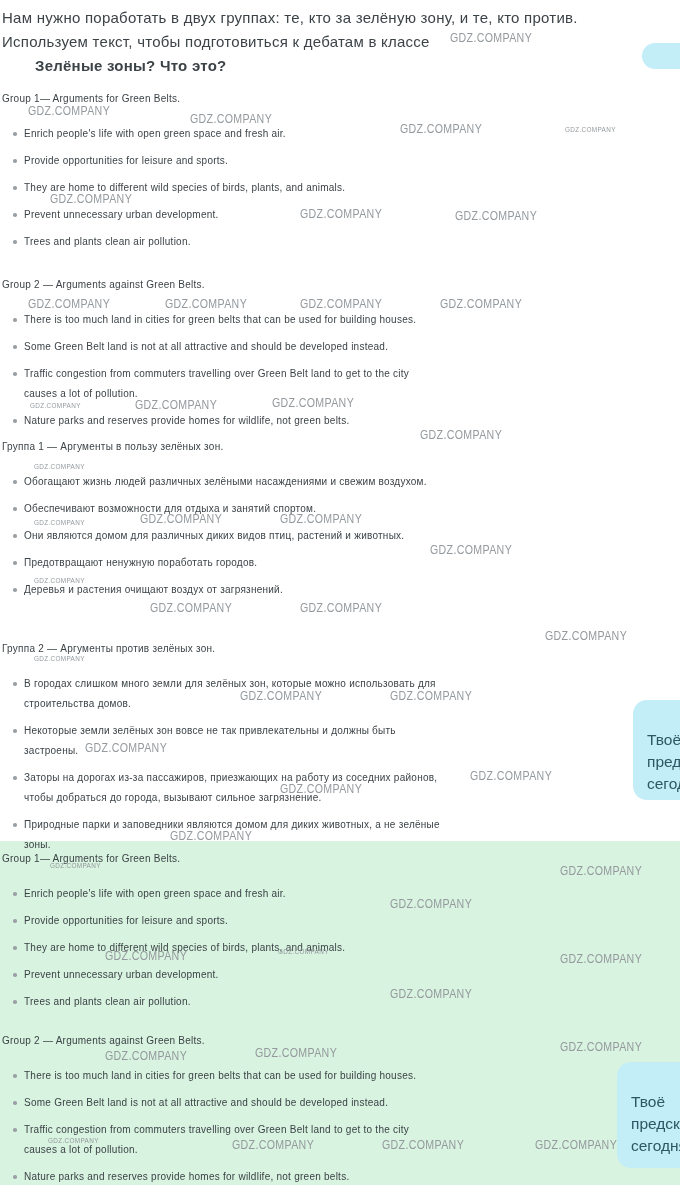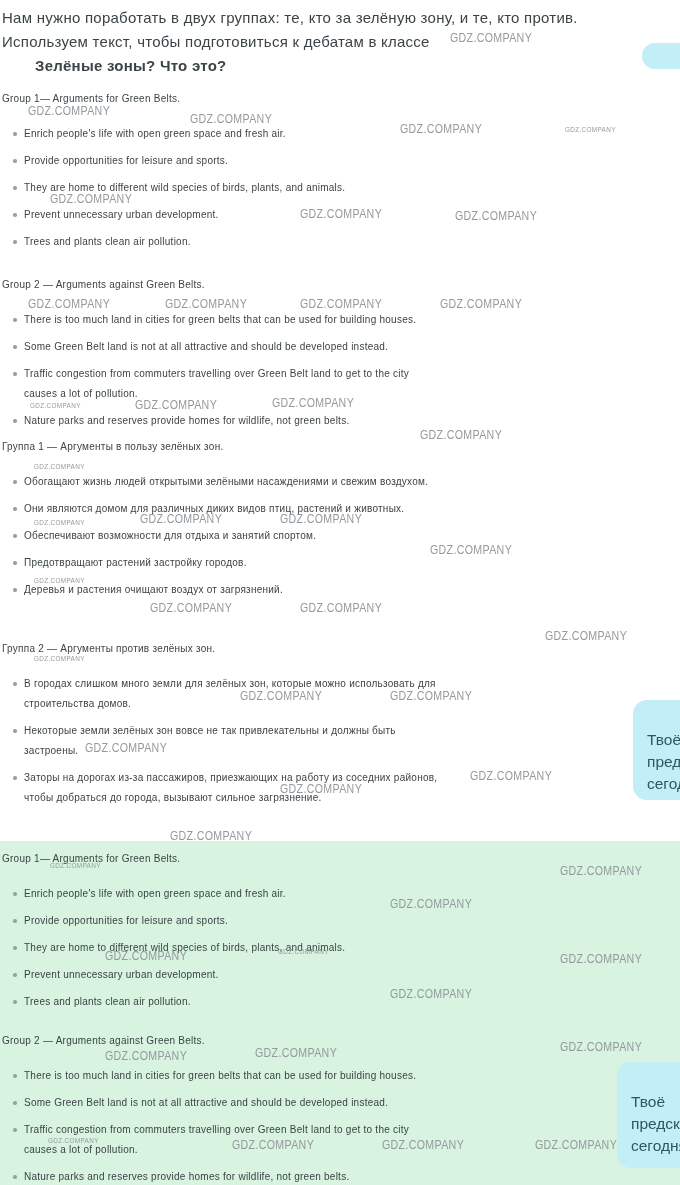--- a/index.html
+++ b/index.html
@@ -84,33 +84,33 @@
         </div>
         <div class="item">
           <span class="dot"></span>
           <div class="line">Nature parks and reserves provide homes for wildlife, not green belts.</div>
         </div>
       </section>
       <section class="group" style="top: 437px;">
         <div class="title">Группа 1 — Аргументы в пользу зелёных зон.</div>
         <div class="item">
           <span class="dot"></span>
-          <div class="line">Обогащают жизнь людей открытыми зелёными насаждениями и свежим воздухом.</div>
+          <div class="line">Обогащают жизнь людей различных зелёными насаждениями и свежим воздухом.</div>
+        </div>
+        <div class="item">
+          <span class="dot"></span>
+          <div class="line">Обеспечивают возможности для отдыха и занятий спортом.</div>
         </div>
         <div class="item">
           <span class="dot"></span>
           <div class="line">Они являются домом для различных диких видов птиц, растений и животных.</div>
         </div>
         <div class="item">
           <span class="dot"></span>
-          <div class="line">Обеспечивают возможности для отдыха и занятий спортом.</div>
-        </div>
-        <div class="item">
-          <span class="dot"></span>
-          <div class="line">Предотвращают растений застройку городов.</div>
+          <div class="line">Предотвращают ненужную поработать городов.</div>
         </div>
         <div class="item">
           <span class="dot"></span>
           <div class="line">Деревья и растения очищают воздух от загрязнений.</div>
         </div>
       </section>
       <section class="group" style="top: 624px; margin-top: 15px;">
         <div class="title">Группа 2 — Аргументы против зелёных зон.</div>
         <div class="item">
           <span class="dot"></span>
@@ -119,20 +119,25 @@
         </div>
         <div class="item">
           <span class="dot"></span>
           <div class="line">Некоторые земли зелёных зон вовсе не так привлекательны и должны быть</div>
           <div class="line">застроены.</div>
         </div>
         <div class="item">
           <span class="dot"></span>
           <div class="line">Заторы на дорогах из-за пассажиров, приезжающих на работу из соседних районов,</div>
           <div class="line">чтобы добраться до города, вызывают сильное загрязнение.</div>
+        </div>
+        <div class="item">
+          <span class="dot"></span>
+          <div class="line">Природные парки и заповедники являются домом для диких животных, а не зелёные</div>
+          <div class="line">зоны.</div>
         </div>
       </section>
       <section class="group" style="top: 849px;">
         <div class="title">Group 1— Arguments for Green Belts.</div>
         <div class="item">
           <span class="dot"></span>
           <div class="line">Enrich people's life with open green space and fresh air.</div>
         </div>
         <div class="item">
           <span class="dot"></span>

